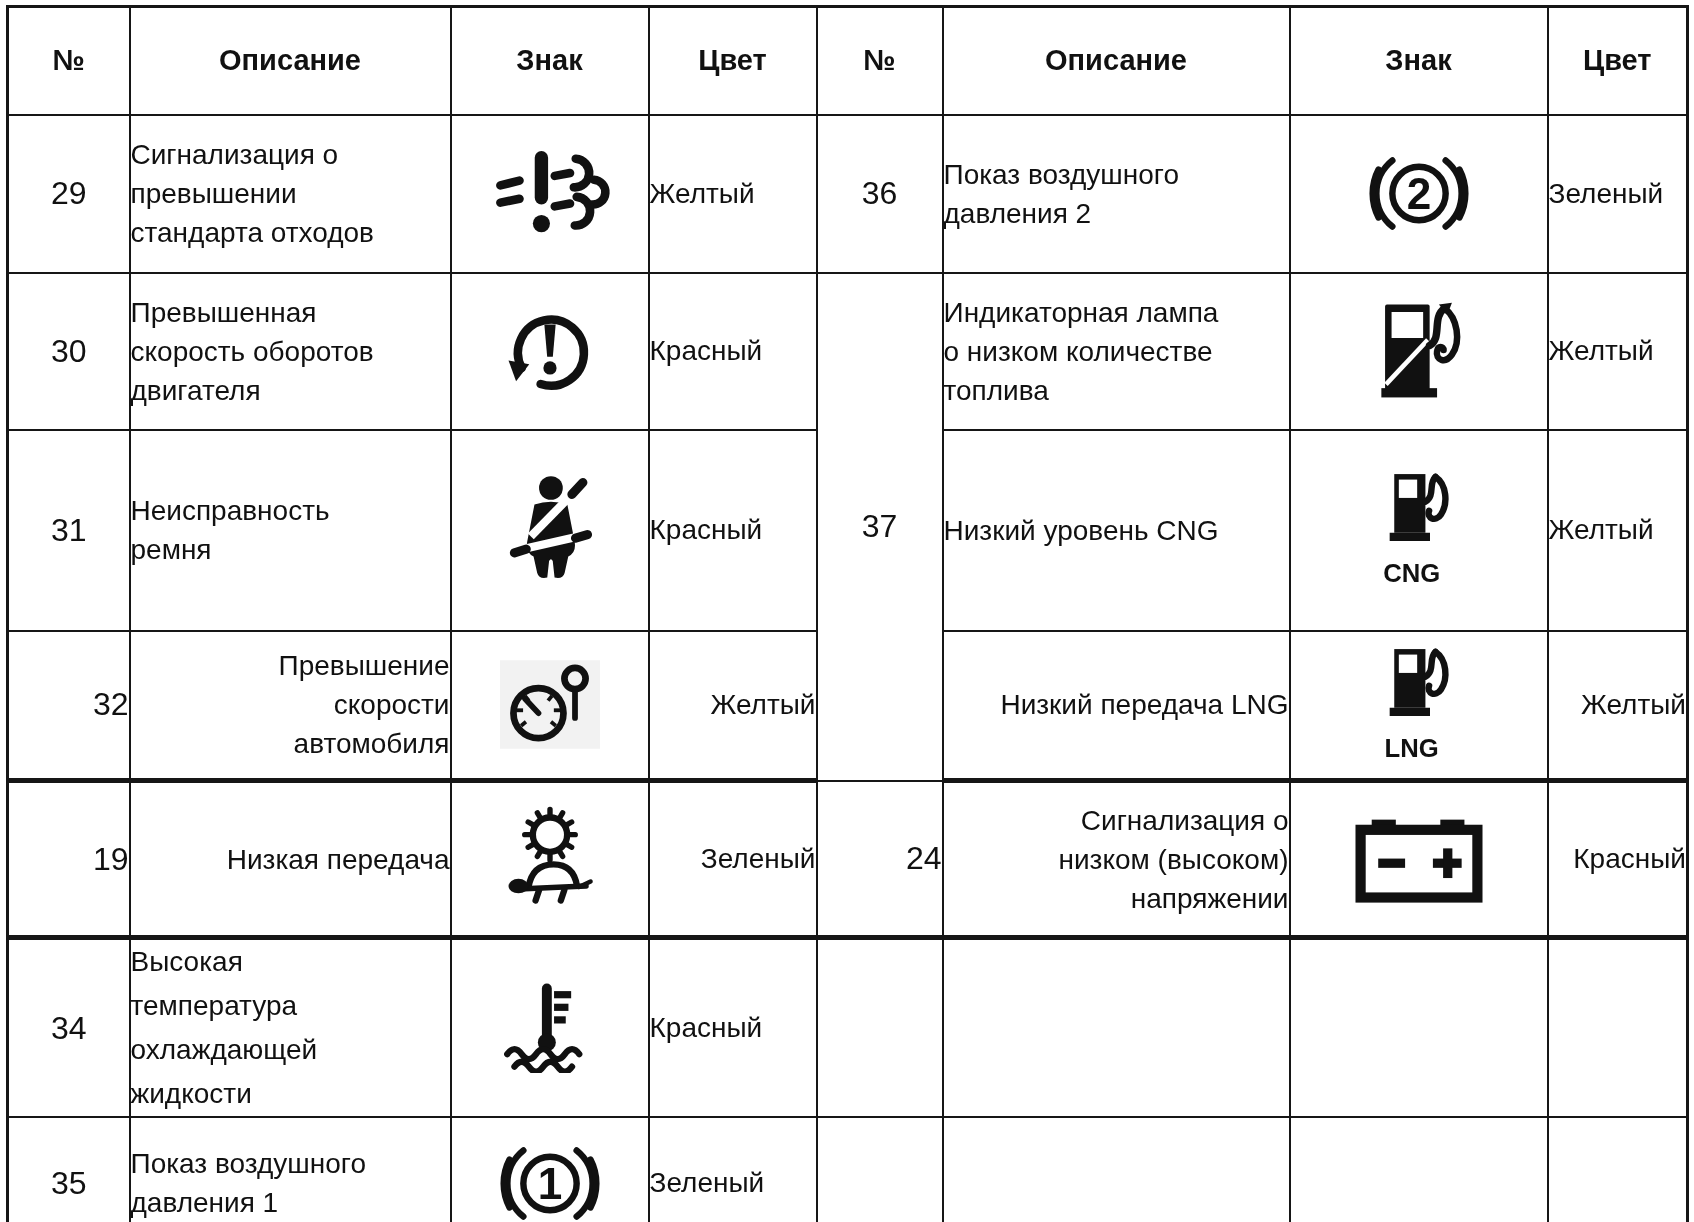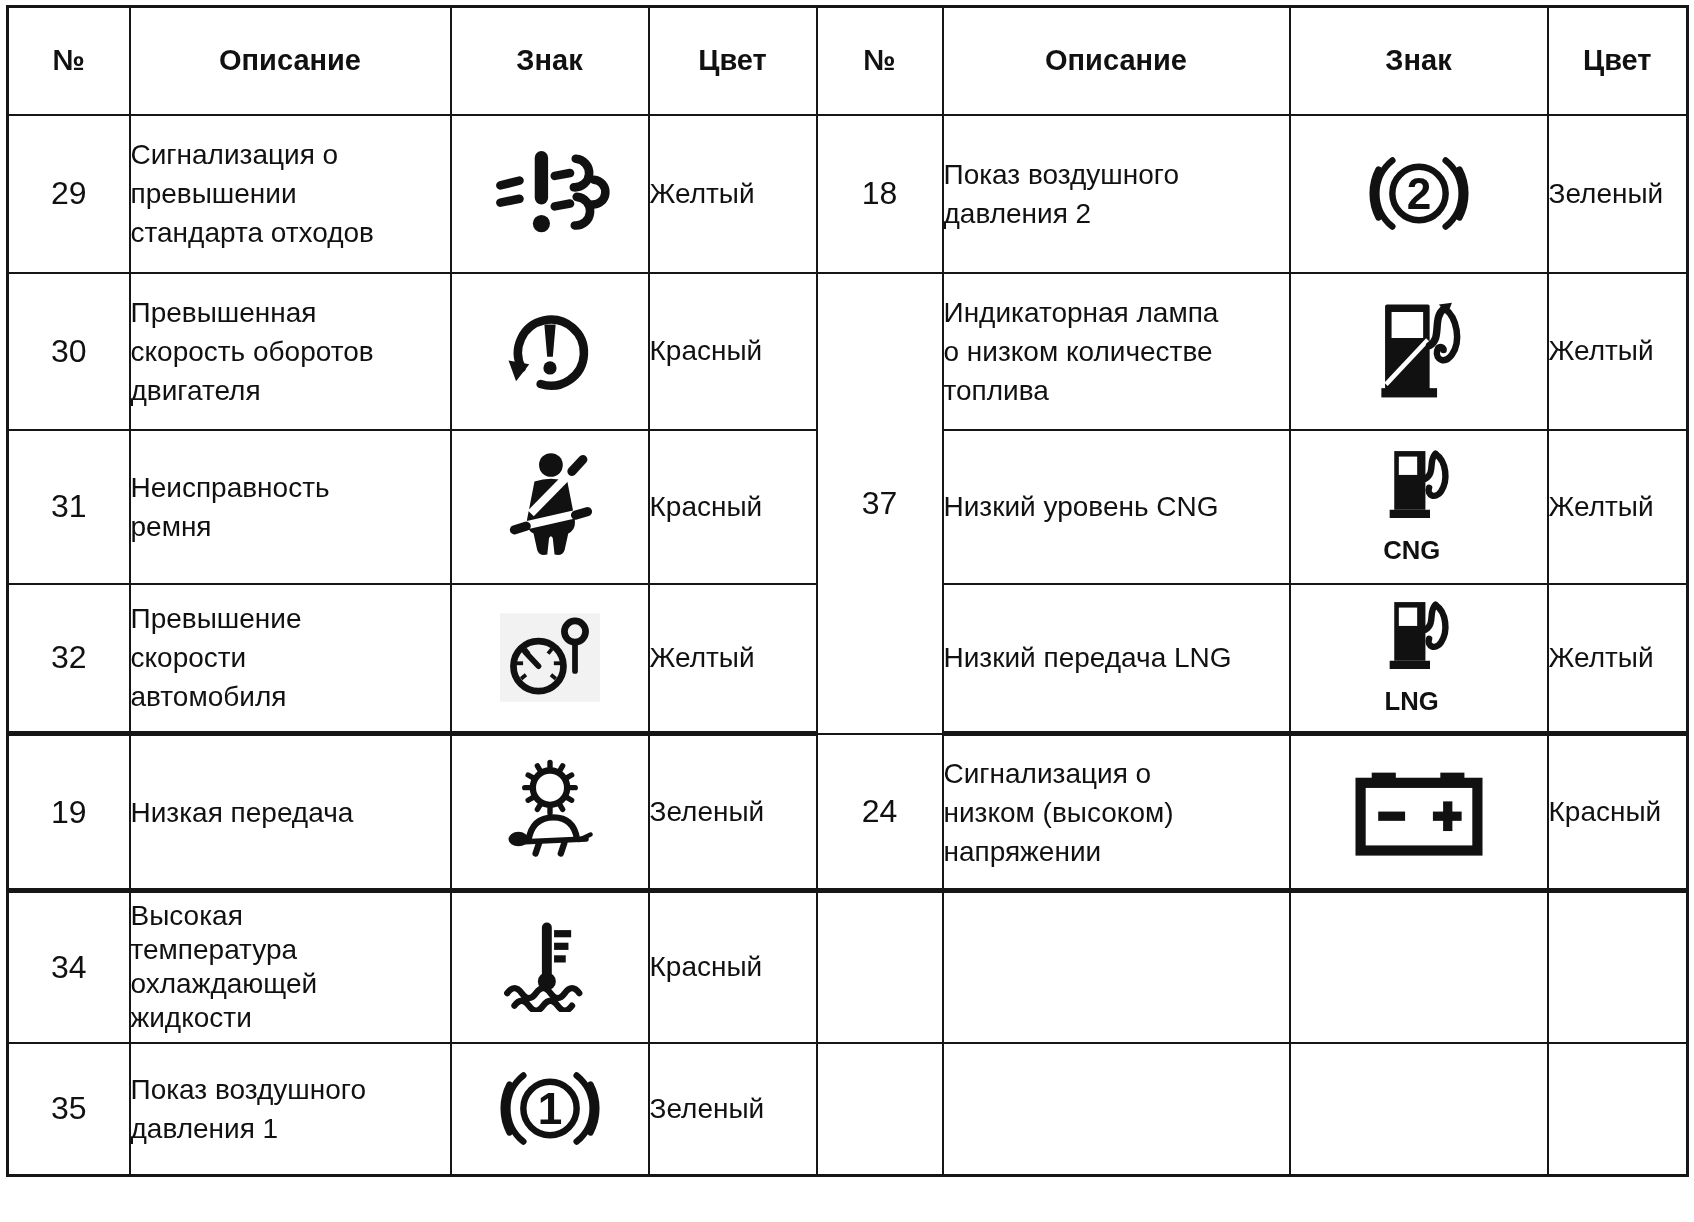--- a/index.html
+++ b/index.html
@@ -32,21 +32,21 @@
     padding-left:20px;padding-right:6px;
     white-space:pre-line;vertical-align:middle;
   }
   td.sign{text-align:center;vertical-align:middle;}
   td.color{
     font-size:28px;text-align:left;padding-left:17px;
     vertical-align:middle;
     margin-left:24px;
   }
   td.v-top{vertical-align:top;padding-top:24px;}
-  tr.thick td{border-bottom-width:5px;}
+  tr.thick td{border-bottom-width:5px;text-align:right;}
   svg{display:block;margin:0 auto;}
   svg text{font-family:"Liberation Sans",sans-serif;}
 </style>
 </head>
 <body>
 
 <table class="ind">
   <colgroup>
     <col style="width:122px">
       <col style="width:321px">
@@ -84,21 +84,21 @@
               <path d="M70 63 L86 60"></path>
           <path d="M92 13 A15 15 0 1 1 90 43"></path>
           <path d="M111 35 A13 13 0 1 1 109 61"></path>
           <path d="M93 53 A15 15 0 1 1 91 83"></path>
         </g>
         <rect x="49" y="5" width="14" height="56" rx="7" fill="#111"></rect>
         <circle cx="56" cy="81" r="9" fill="#111"></circle>
       </svg>
     </td>
     <td class="color">Желтый</td>
-    <td class="num">18</td>
+    <td class="num">36</td>
     <td class="desc">Показ воздушного
 давления 2</td>
     <td class="sign">
       <svg viewBox="0 0 124 112" width="114" height="103">
         <g stroke="#111" stroke-width="7" stroke-linecap="round" fill="none">
           <circle cx="62" cy="56" r="29"></circle>
           <path d="M33 20 A46 46 0 0 0 33 92"></path>
               <path d="M18 30 A56 56 0 0 0 18 82"></path>
           <path d="M91 20 A46 46 0 0 1 91 92"></path>
               <path d="M106 30 A56 56 0 0 1 106 82"></path>
@@ -134,21 +134,21 @@
         <rect x="21" y="14" width="34" height="28" fill="#fff"></rect>
         <path d="M15 92 L60 44" stroke="#fff" stroke-width="5"></path>
         <path d="M62 50 C76 42 64 20 78 10" stroke="#111" stroke-width="8" stroke-linecap="round" fill="none"></path>
         <path d="M78 10 C92 20 96 46 86 60 C79 70 68 66 70 56 C71 50 77 51 77 55" stroke="#111" stroke-width="7" stroke-linecap="round" fill="none"></path>
         <path d="M72 6 L86 4 L81 17 Z" fill="#111"></path>
       </svg>
     </td>
     <td class="color v-top">Желтый</td>
   </tr>
 
-  <tr style="height:154px">
+  <tr style="height:201px">
     <td class="num">31</td>
     <td class="desc">Неисправность
 ремня</td>
     <td class="sign">
       <svg viewBox="0 0 92 122" width="84" height="112">
         <circle cx="47" cy="15" r="13" fill="#111"></circle>
         <path d="M29 33 Q47 27 65 33 L73 74 Q75 86 66 90 L62 108 Q60 115 51 113 L49 95 Q47 91 45 95 L43 113 Q34 115 32 108 L28 90 Q19 86 21 74 Z" fill="#111"></path>
         <path d="M75 17 L25 68" stroke="#fff" stroke-width="9"></path>
         <path d="M12 83 L82 67" stroke="#fff" stroke-width="9"></path>
         <path d="M70 22 L82 9" stroke="#111" stroke-width="10" stroke-linecap="round"></path>
@@ -249,21 +249,21 @@
         <rect x="27" y="47" width="29" height="10" fill="#111"></rect>
         <rect x="86" y="47" width="31" height="10" fill="#111"></rect>
         <rect x="97" y="36" width="10" height="32" fill="#111"></rect>
       </svg>
     </td>
     <td class="color">Красный</td>
   </tr>
 
   <tr style="height:152px">
     <td class="num">34</td>
-    <td class="desc" style="line-height:34px">Высокая
+    <td class="desc" style="line-height:44px">Высокая
 температура
 охлаждающей
 жидкости</td>
     <td class="sign">
       <svg viewBox="0 0 115 100" width="104" height="90">
         <path d="M54 6 L54 58" stroke="#111" stroke-width="11" stroke-linecap="round"></path>
         <g stroke="#111" stroke-width="8">
           <path d="M62 13 L81 13"></path>
               <path d="M62 27 L78 27"></path>
               <path d="M62 41 L75 41"></path>

